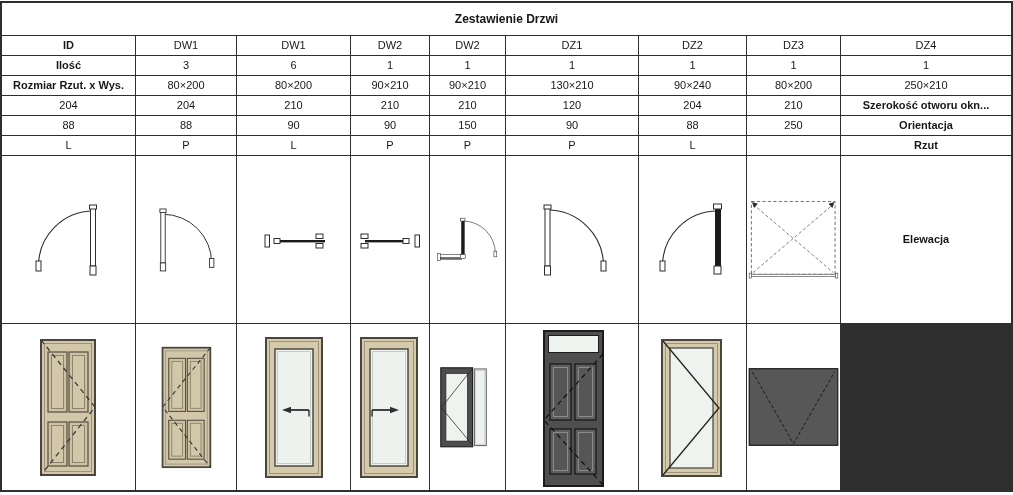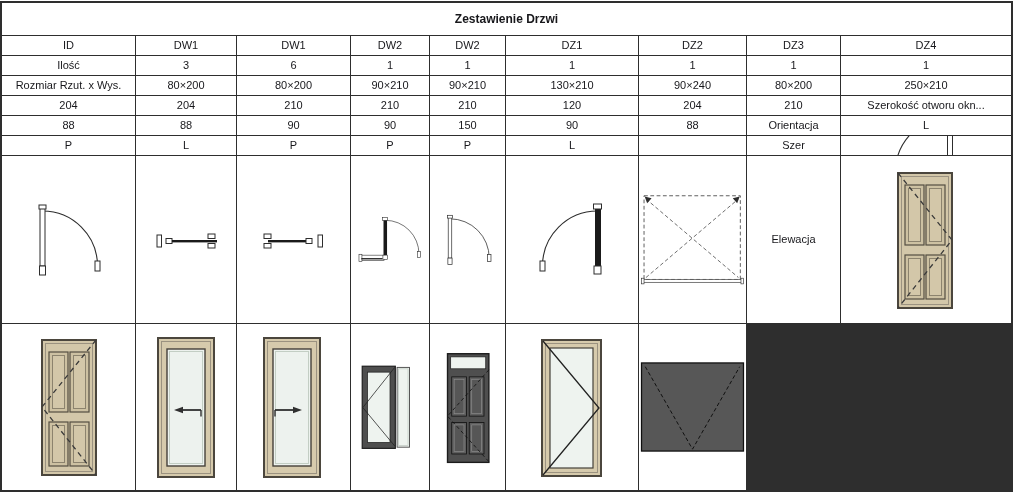--- a/index.html
+++ b/index.html
@@ -13,21 +13,21 @@
     background:#2e2e2e;
     border:2px solid #2e2e2e;
     width:max-content;
   }
   .c{
     background:#ffffff;
     display:flex;align-items:center;justify-content:center;
     font-size:11px;color:#17171b;line-height:1;
     overflow:hidden;white-space:nowrap;
   }
-  .b{font-weight:400;text-align:right;}
+  .b{font-weight:700;text-align:right;}
   .ttl{grid-column:1/-1;font-size:12px;font-weight:700;}
   .draw{padding:0;}
   svg{display:block;}
   .ln{stroke:#2d2d2d;fill:none;stroke-width:1.1;}
   .wj{fill:#ffffff;stroke:#2d2d2d;stroke-width:1;}
   .blk{fill:#1a1a1a;stroke:none;}
 </style>
 </head>
 <body>
 
@@ -76,32 +76,33 @@
     <div class="c">210</div>
 
     <div class="c b">Szerokość otworu okn...</div>
     <div class="c">88</div>
     <div class="c">88</div>
     <div class="c">90</div>
     <div class="c">90</div>
     <div class="c">150</div>
     <div class="c">90</div>
     <div class="c">88</div>
+    <div class="c">250</div>
 
     <div class="c b">Orientacja</div>
     <div class="c">L</div>
     <div class="c">P</div>
     <div class="c">L</div>
     <div class="c">P</div>
     <div class="c">P</div>
     <div class="c">P</div>
     <div class="c">L</div>
     <div class="c"></div>
 
-    <div class="c b">Szer</div>
+    <div class="c b">Rzut</div>
 
     <div class="c draw">
       <svg width="100" height="167" viewBox="0 0 100 167">
         <path class="ln" d="M 19.5 110 A 55 55 0 0 1 74.5 55"></path>
         <rect class="wj" x="71.5" y="52" width="5" height="58"></rect>
         <rect class="wj" x="70.5" y="49" width="7" height="4"></rect>
         <rect class="wj" x="71" y="110" width="6" height="9"></rect>
         <rect class="wj" x="17" y="105" width="5" height="10"></rect>
       </svg>
     </div>

